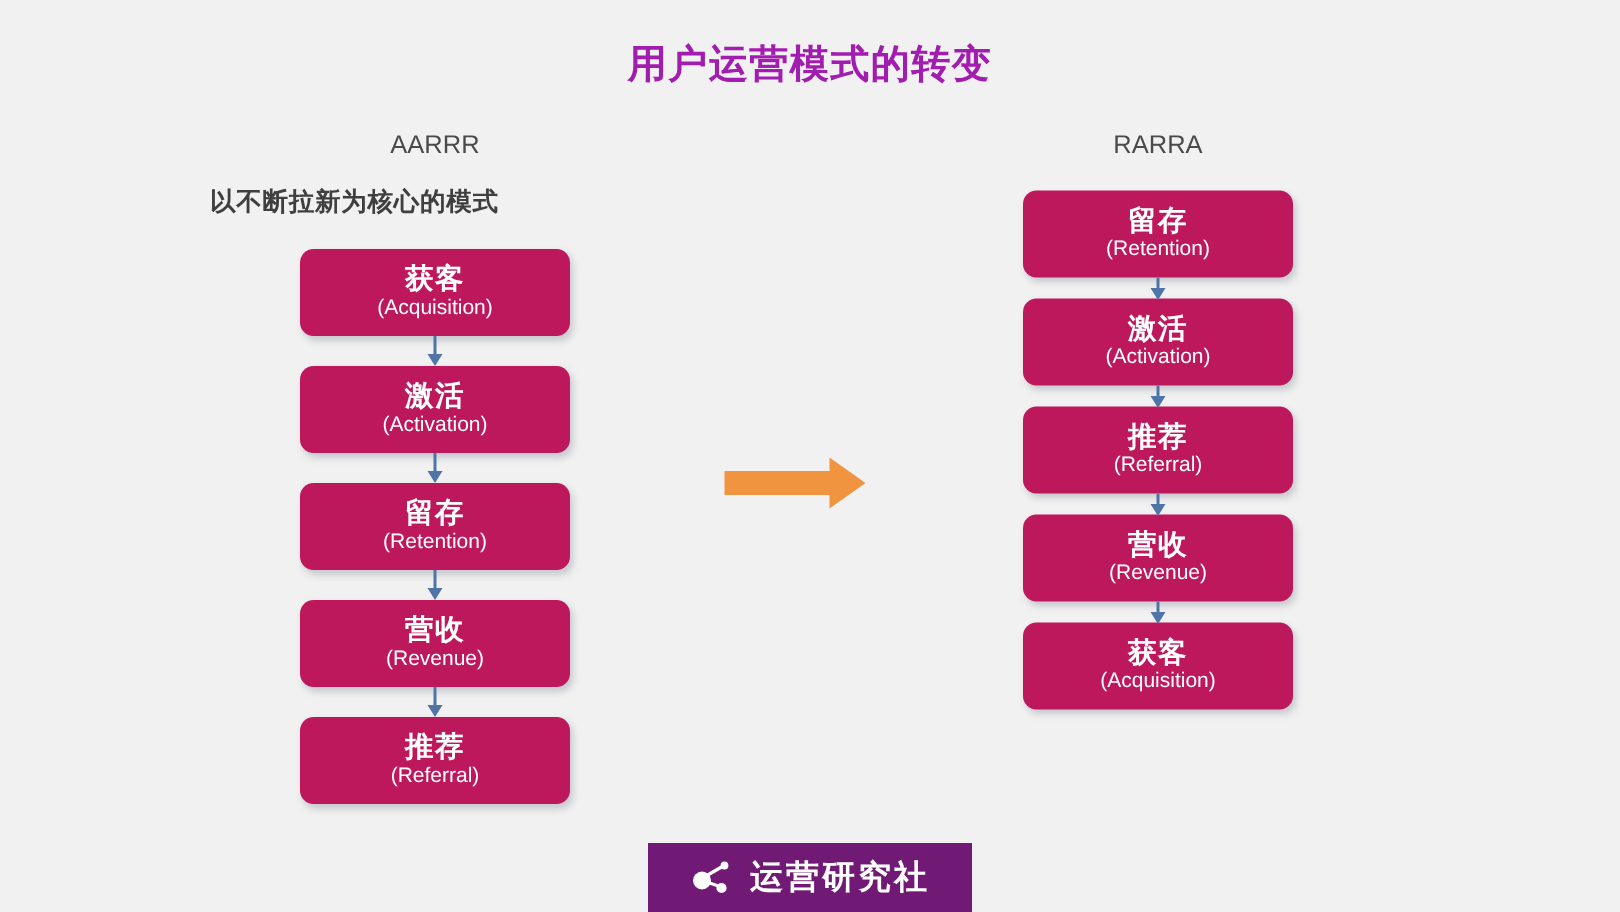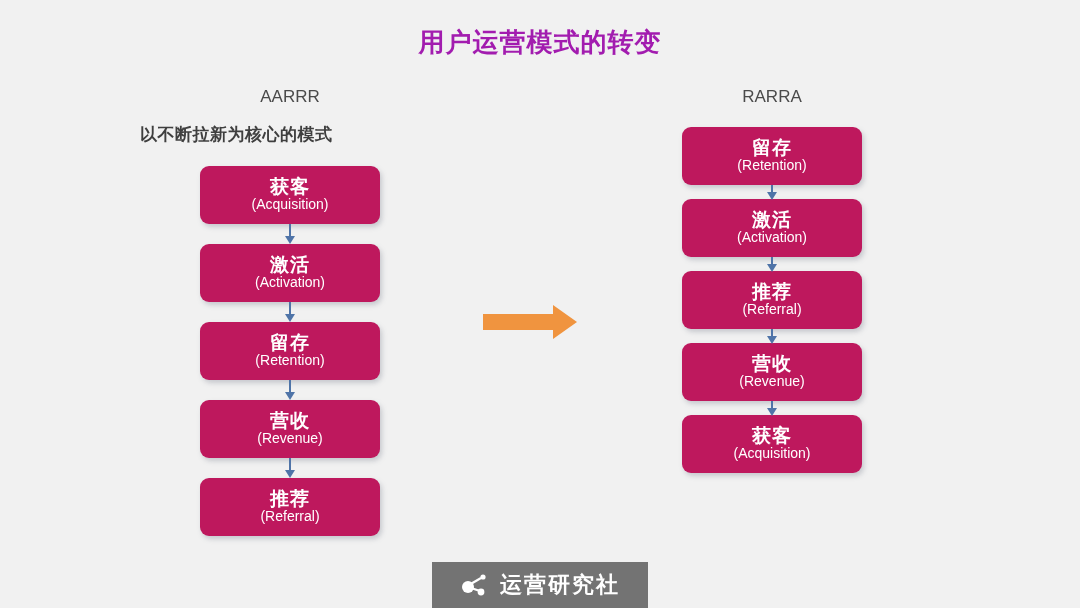--- a/index.html
+++ b/index.html
@@ -134,21 +134,21 @@
     border-bottom: 17px solid transparent;
     border-left: 24px solid #f0943f;
   }
 
   .footer-badge {
     position: absolute;
     left: 432px;
     top: 562px;
     width: 216px;
     height: 46px;
-    background: #737373;
+    background: #701a75;
     display: flex;
     align-items: center;
     justify-content: center;
     gap: 10px;
   }
   .footer-logo { width: 30px; height: 26px; display: block; }
   .footer-text {
     color: #ffffff;
     font-size: 22px;
     font-weight: bold;

